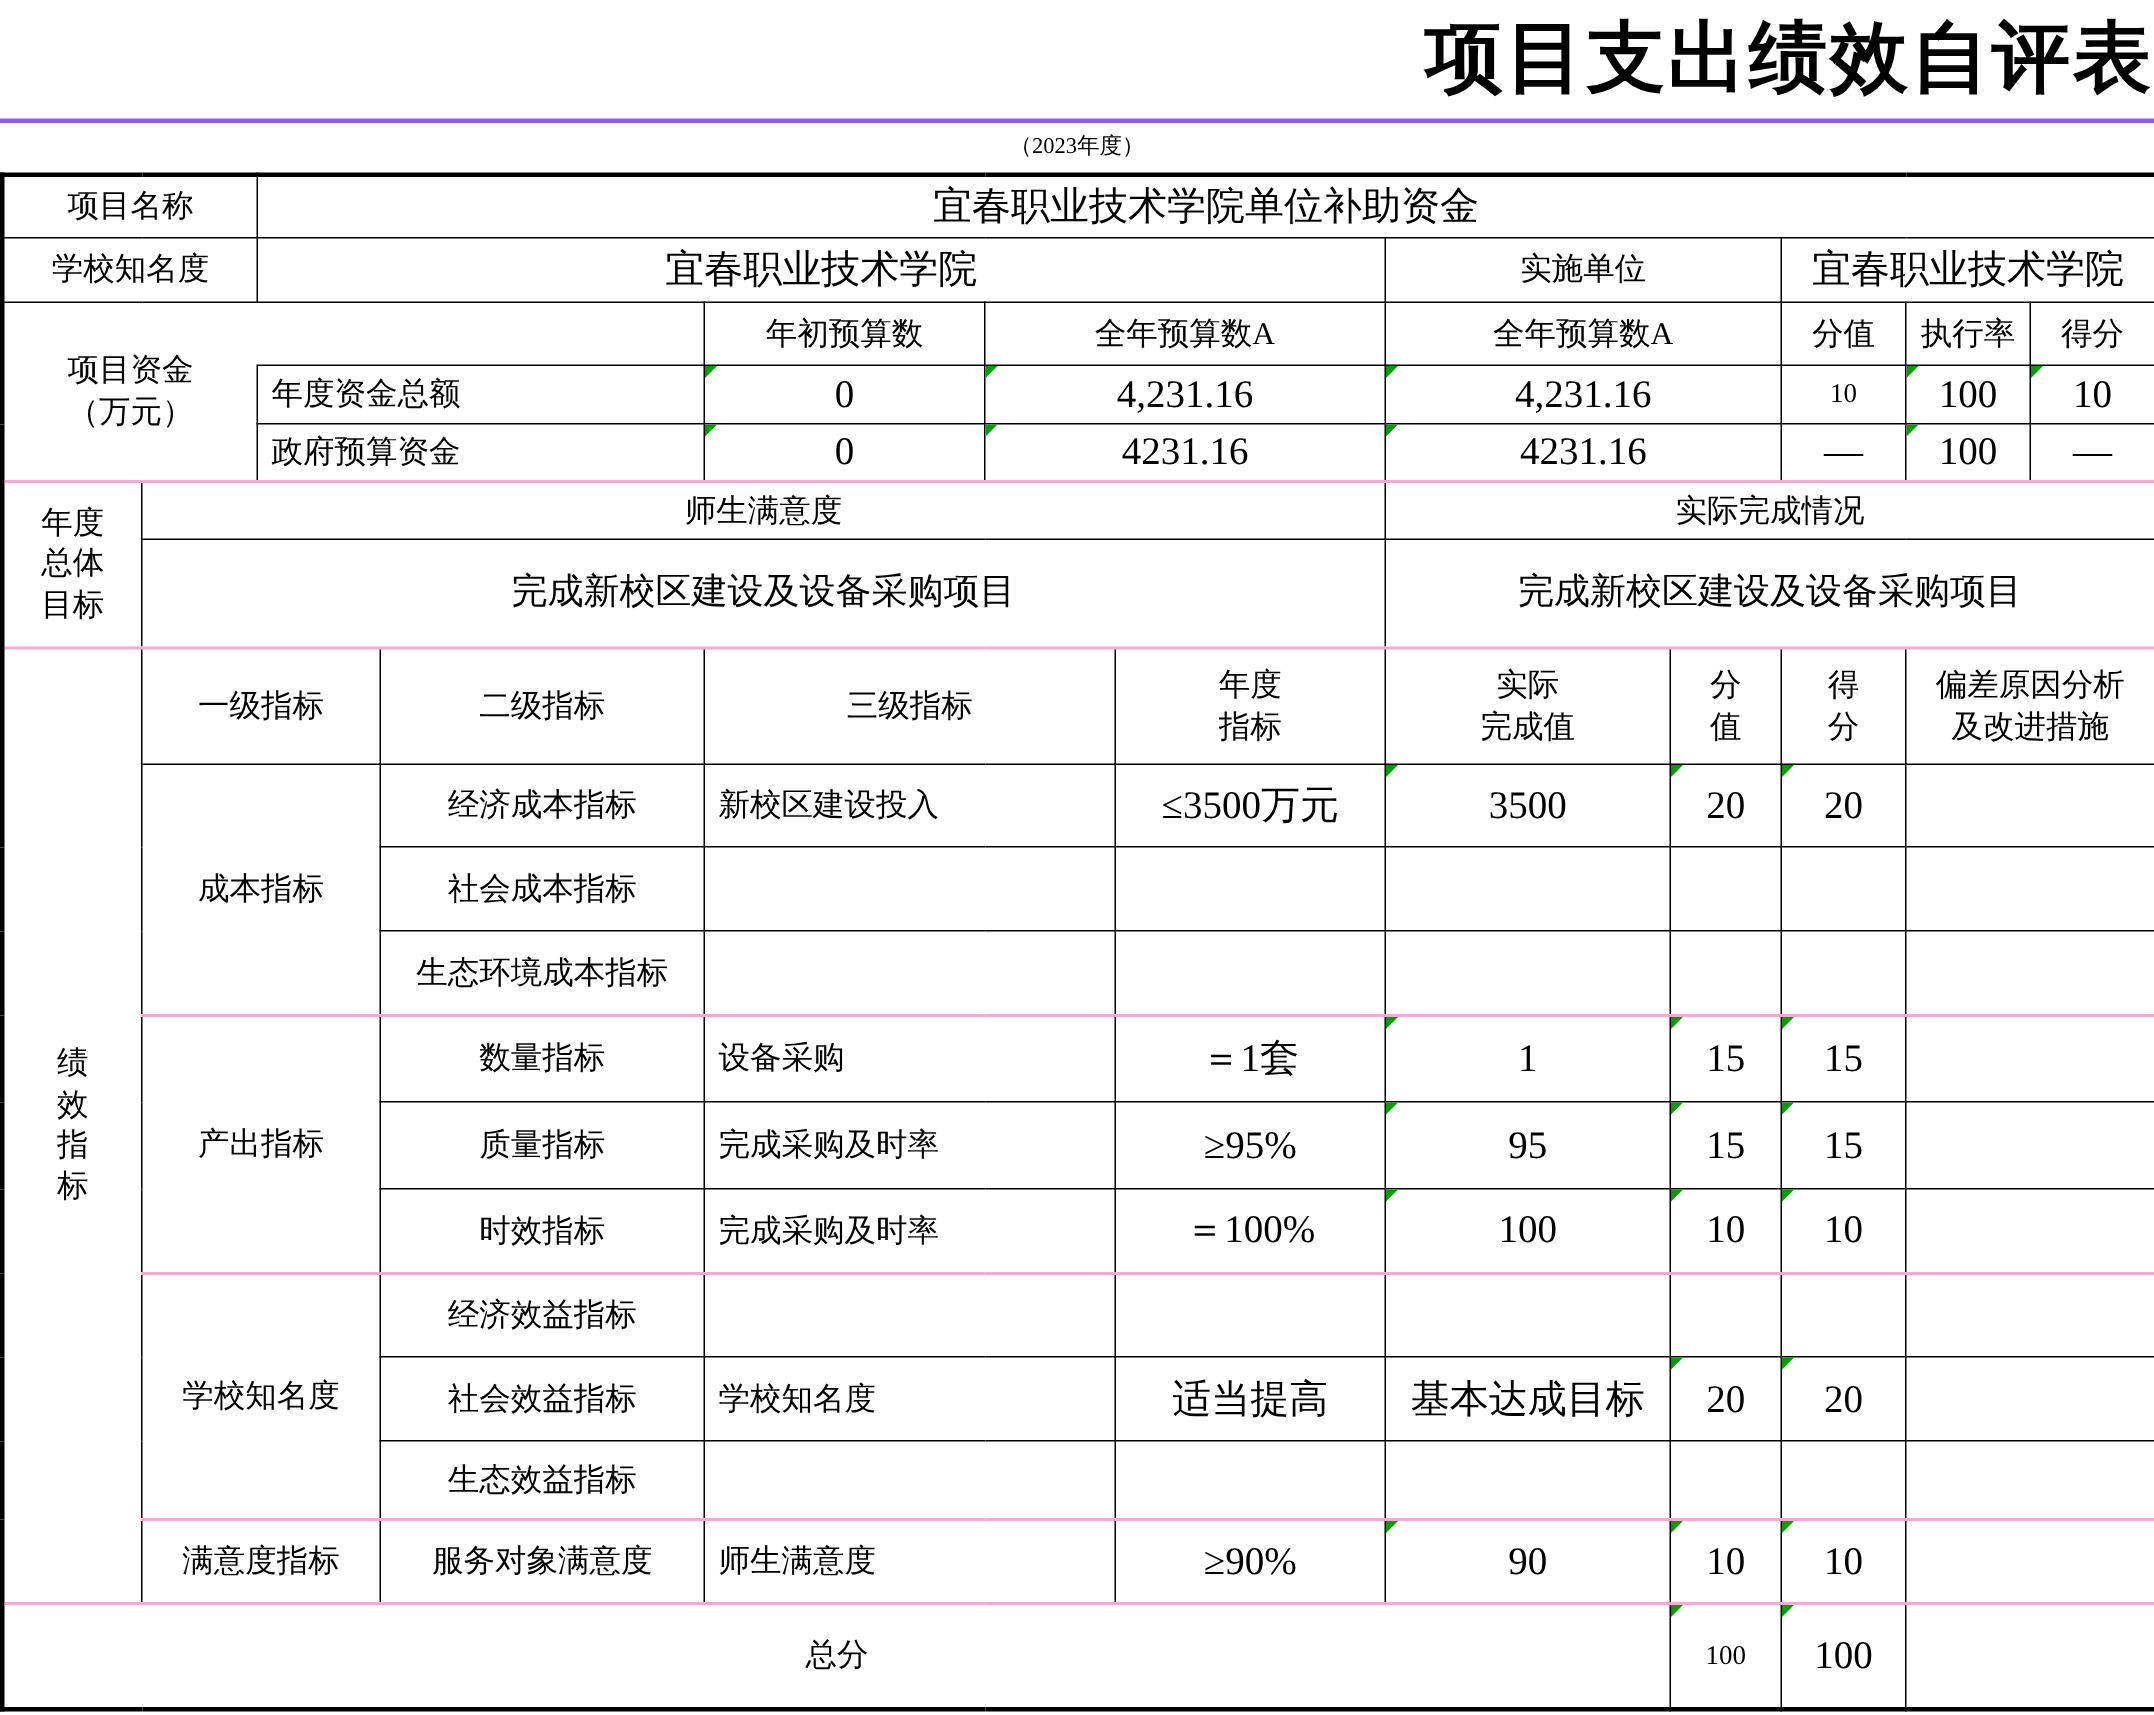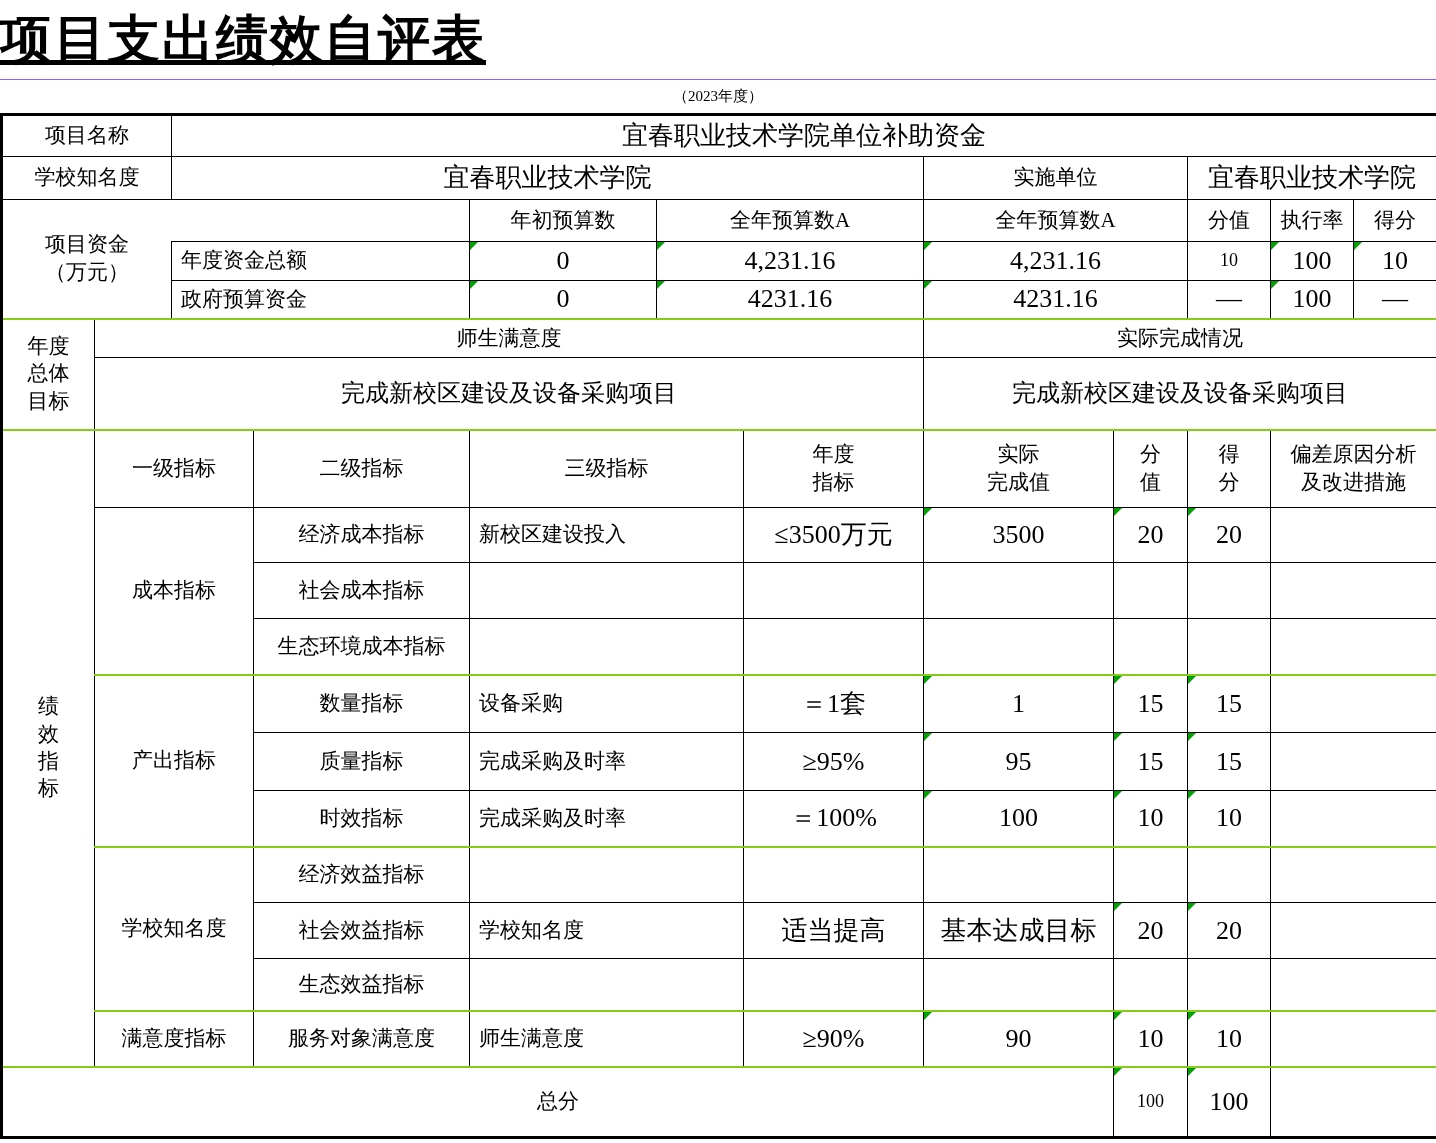--- a/index.html
+++ b/index.html
@@ -3,22 +3,22 @@
 <meta charset="utf-8">
 <style>
   html,body{margin:0;padding:0;background:#fff;}
   body{
     width:1436px;height:1143px;overflow:hidden;color:#000;
     font-family:"Liberation Serif","DejaVu Serif",serif;
   }
   .page{position:relative;width:1436px;height:1143px;background:#fff;}
 
   .title-band{
-    height:79px;border-bottom:1px solid #8b5cf6;
-    display:flex;align-items:center;justify-content:flex-start;text-decoration:underline;
+    height:79px;border-bottom:3px solid #8b5cf6;
+    display:flex;align-items:center;justify-content:flex-end;
   }
   .doc-title{
     font-size:52px;font-weight:bold;letter-spacing:2px;line-height:1;
   }
   .subtitle-band{
     height:33px;display:flex;align-items:center;justify-content:center;
   }
   .doc-subtitle{font-size:15px;line-height:1;}
 
   table.main{
@@ -28,21 +28,21 @@
   td{
     border:1px solid #000;padding:0;margin:0;overflow:hidden;
     text-align:center;vertical-align:middle;position:relative;
     font-size:21px;line-height:1.3;
   }
   td.pre{white-space:pre-line;}
   td.left{text-align:left;padding-left:9px;}
   td.big{font-size:26px;}
   td.xl{font-size:24px;}
   td.small{font-size:18px;}
-  td.tt{border-top:2px solid #84cc16;}        
+  td.tt{border-top:2px solid #f9a8d4;}        
   td.no-l{border-left:none;}
   td.no-r{border-right:none;}
   
   td.gm::after{
     content:"";position:absolute;top:0;left:0;width:0;height:0;
     border-top:8px solid #00A000;border-right:8px solid transparent;
   }
 </style>
 </head>
 <body>

